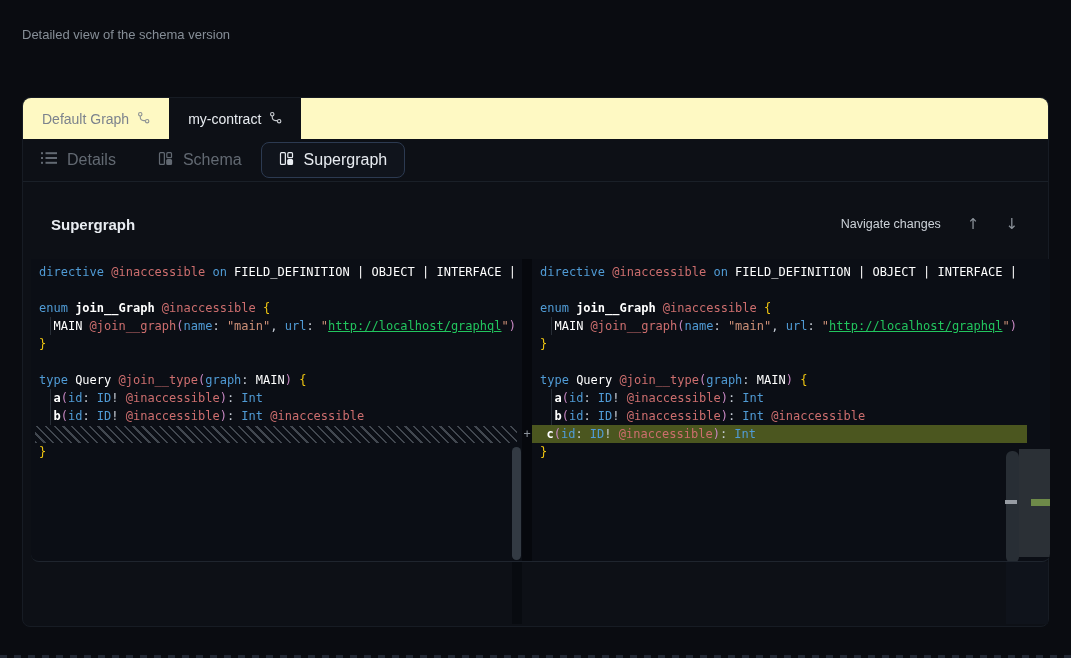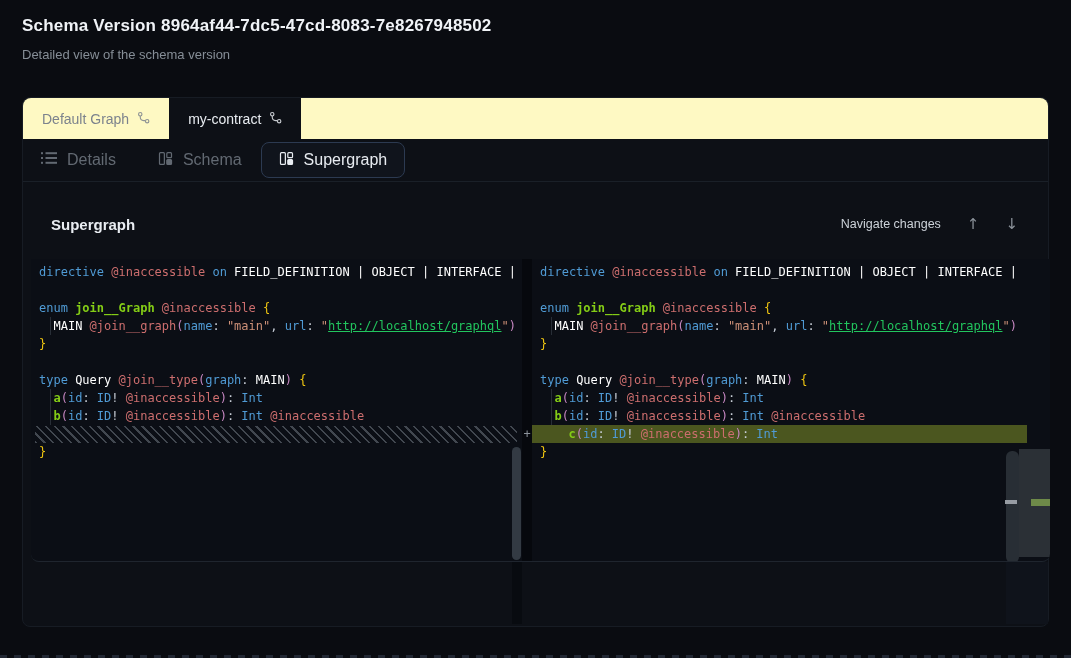--- a/index.html
+++ b/index.html
@@ -57,26 +57,26 @@
     position:absolute; left:489px; top:166px; width:14px; height:18px; z-index:6;
     color:#8b929b; font:12px/18px "DejaVu Sans Mono", monospace; text-align:center;
   }
   .code { padding:4px 0 0 8px; font:12px/18px "DejaVu Sans Mono", monospace; white-space:pre; color:#c6ccd5; }
   .code-line { height:18px; position:relative; }
   .guide { position:absolute; left:11px; top:0; bottom:0; width:1px; background:rgba(120,130,145,.28); }
   .hatch {
     margin-left:-4px; width:482px; height:17px; margin-top:1px;
     background:repeating-linear-gradient(45deg, rgba(148,158,168,.40) 0 1.6px, transparent 1.6px 6.2px);
   }
-  .added { margin-left:-8px; padding-left:22px; width:495px; background:#4b561f; }
+  .added { margin-left:-8px; padding-left:0; width:495px; background:#4b561f; }
 
   .tk-k { color:#509bd5; }
   .tk-d { color:#cd6e6e; }
   .tk-t { color:#ffffff; }
-  .tk-n { color:#84cc16; font-weight:bold; }
+  .tk-n { color:#ffffff; font-weight:bold; }
   .tk-p { color:#c6ccd5; }
   .tk-o { color:#c586c0; }
   .tk-b { color:#f0c611; }
   .tk-s { color:#ce9178; }
   .tk-u { color:#22c55e; text-decoration:underline; }
 
   .thumb-left  { position:absolute; left:481px; top:188px; width:9px;  height:113px; background:#333a43; border-radius:5px; z-index:5; }
   .thumb-right { position:absolute; left:975px; top:192px; width:13px; height:112px; background:rgba(120,128,138,.28); border-radius:6px; z-index:5; }
   .minimap { position:absolute; left:988px; top:190px; width:31px; height:108px; background:#2b3036; z-index:4; }
   .mark-green { position:absolute; left:1000px; top:240px; width:19px; height:7px; background:#6e8a49; z-index:6; }
@@ -86,21 +86,20 @@
   .strip-divider { position:absolute; left:489px; top:464px; width:10px; height:62px; background:#080b10; }
   .strip-right   { position:absolute; left:983px; top:464px; width:42px; height:62px; background:#0f131b; }
 
   .bottom-dashes { position:absolute; left:0; right:0; bottom:0; height:3px;
     background:repeating-linear-gradient(90deg,#222834 0 7px, transparent 7px 14px); }
 </style>
 </head>
 <body>
 
 <header class="page-header">
-  <div class="page-title">Schema Version 8964af44-7dc5-47cd-8083-7e8267948502</div>
   <div class="page-subtitle">Detailed view of the schema version</div>
 </header>
 
 <div class="card">
 
   <div class="tabstrip">
     <div class="tab">
       <span>Default Graph</span>
       <span>
         <svg width="13" height="13" viewBox="0 0 16 16" fill="none" stroke="currentColor" stroke-width="1.4">

